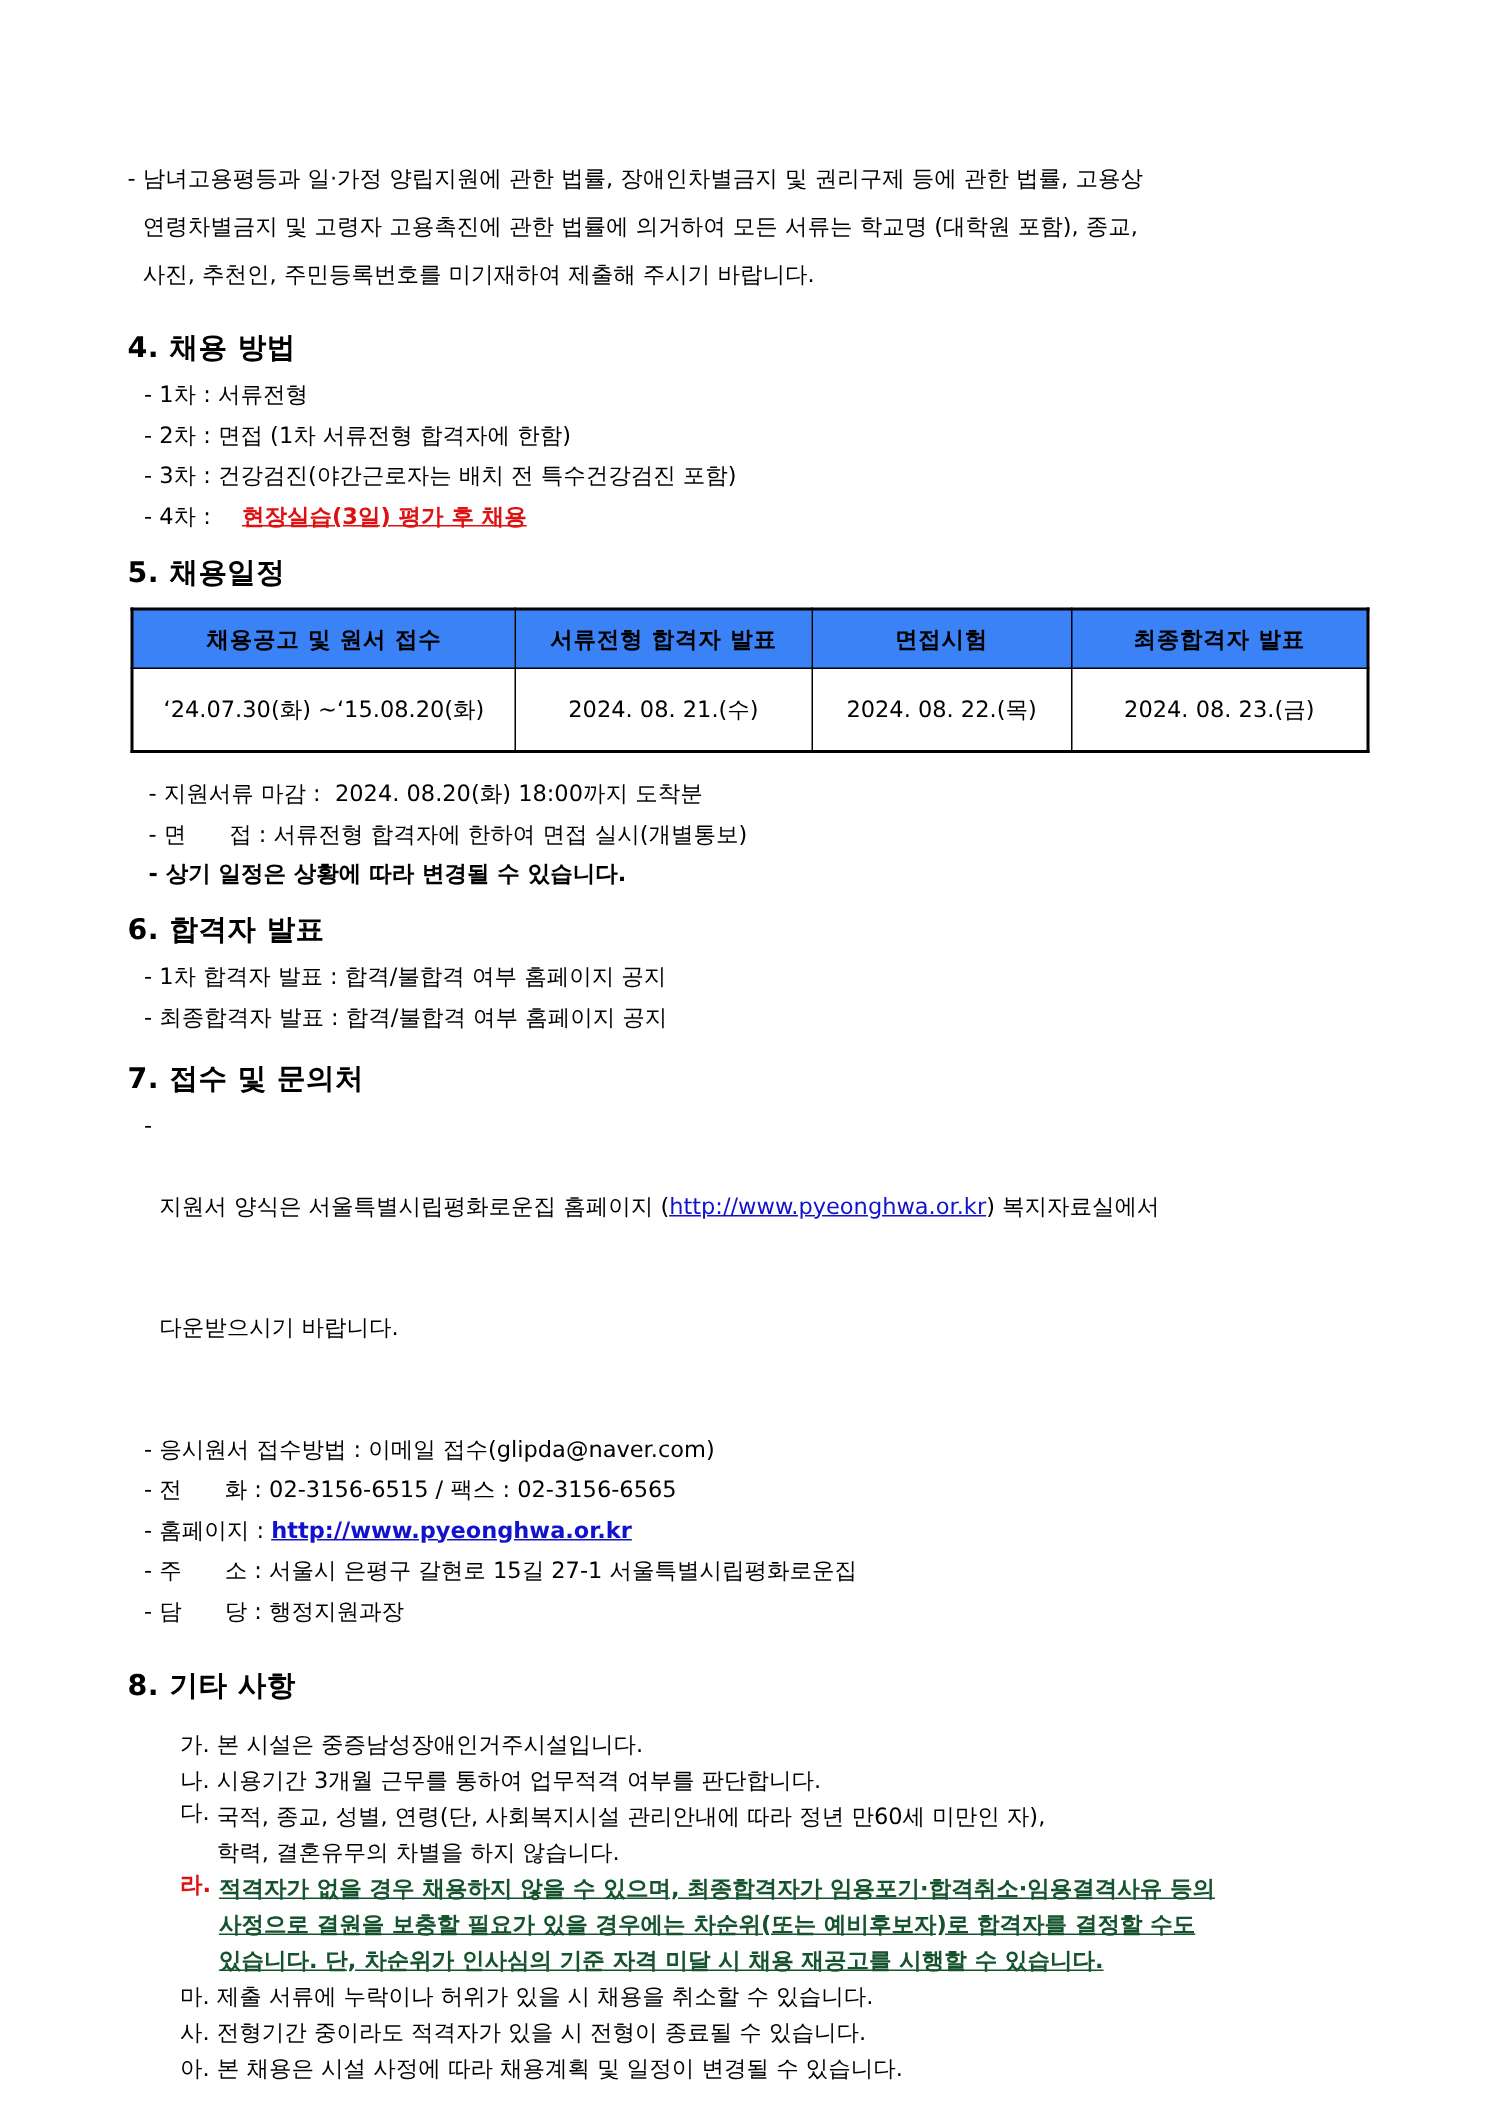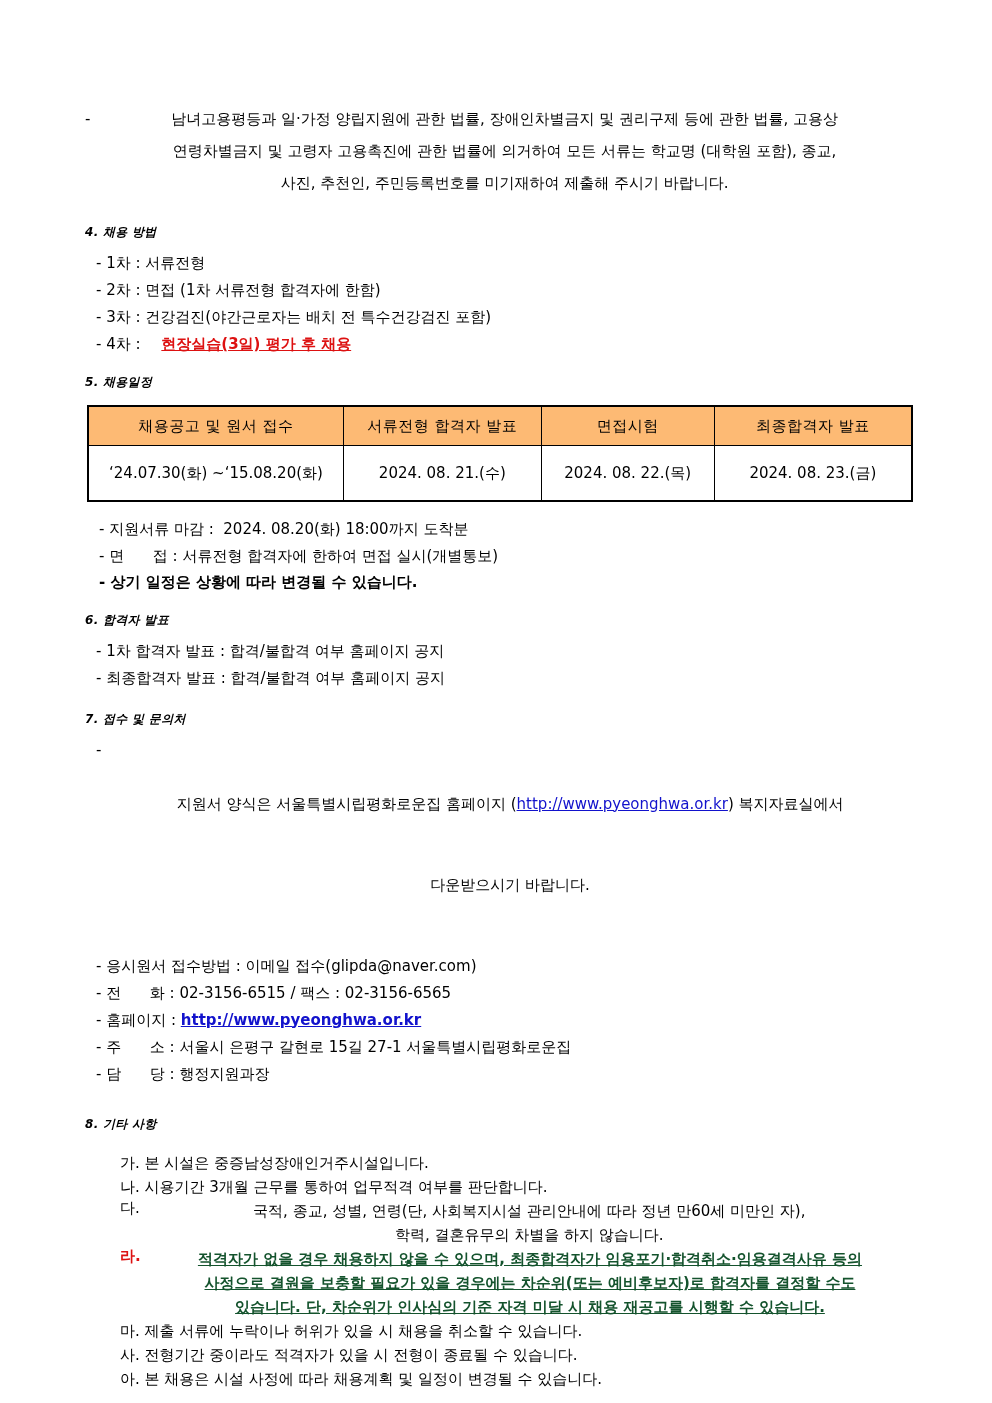--- a/index.html
+++ b/index.html
@@ -4,43 +4,43 @@
 <style>
   html,body { margin:0; padding:0; background:#fff; }
   .page {
     width: 992px; height: 1403px; background: #ffffff; box-sizing: border-box;
     padding: 103px 78px 0 85px; overflow: hidden; position: relative;
     font-family: "DejaVu Sans", "Liberation Sans", sans-serif;
     color: #000; font-size: 15px;
   }
   .hang { display: flex; }
   .hang .marker { flex: 0 0 auto; white-space: pre; }
-  .hang .hbody { flex: 1 1 auto; text-align: center; }
+  .hang .hbody { flex: 1 1 auto; }
 
   .intro { line-height: 32px; margin-bottom: 23px; }
 
-  .sec-title { font-size: 12px; font-weight: bold; line-height: 20px; margin-bottom: 8px; letter-spacing: 0.3px; font-style: italic; }
+  .sec-title { font-size: 19px; font-weight: bold; line-height: 20px; margin-bottom: 8px; letter-spacing: 0.3px; }
 
   .list { padding-left: 11px; }
   .li { line-height: 27px; white-space: pre-wrap; }
   .red-u { color: #dd1111; font-weight: bold; text-decoration: underline; margin-left: 16px; }
   .bold { font-weight: bold; }
 
   .sec4 { margin-bottom: 14px; }
   .sec5-title { margin-bottom: 13px; }
 
   table.schedule {
     border-collapse: collapse; table-layout: fixed; width: 826px;
     border: 2px solid #000; margin: 0 0 14px 2px;
   }
   table.schedule th, table.schedule td {
     border: 1px solid #000; text-align: center; vertical-align: middle;
     font-size: 15px; padding: 0; white-space: pre-wrap;
   }
-  table.schedule th { height: 38px; background: #fdba74; font-weight: normal; letter-spacing: 0.5px; }
+  table.schedule th { height: 38px; background: #3b82f6; font-weight: bold; letter-spacing: 0.5px; }
   table.schedule td { height: 54px; font-weight: normal; }
 
   .notes { padding-left: 14px; margin-bottom: 0; }
   .note { line-height: 26.5px; white-space: pre-wrap; }
 
   .sec6 { margin-top: 14px; }
   .sec7 { margin-top: 17px; }
   .li7 { line-height: 27px; white-space: pre-wrap; }
 
   a.doc-link { color: #1212cc; }

